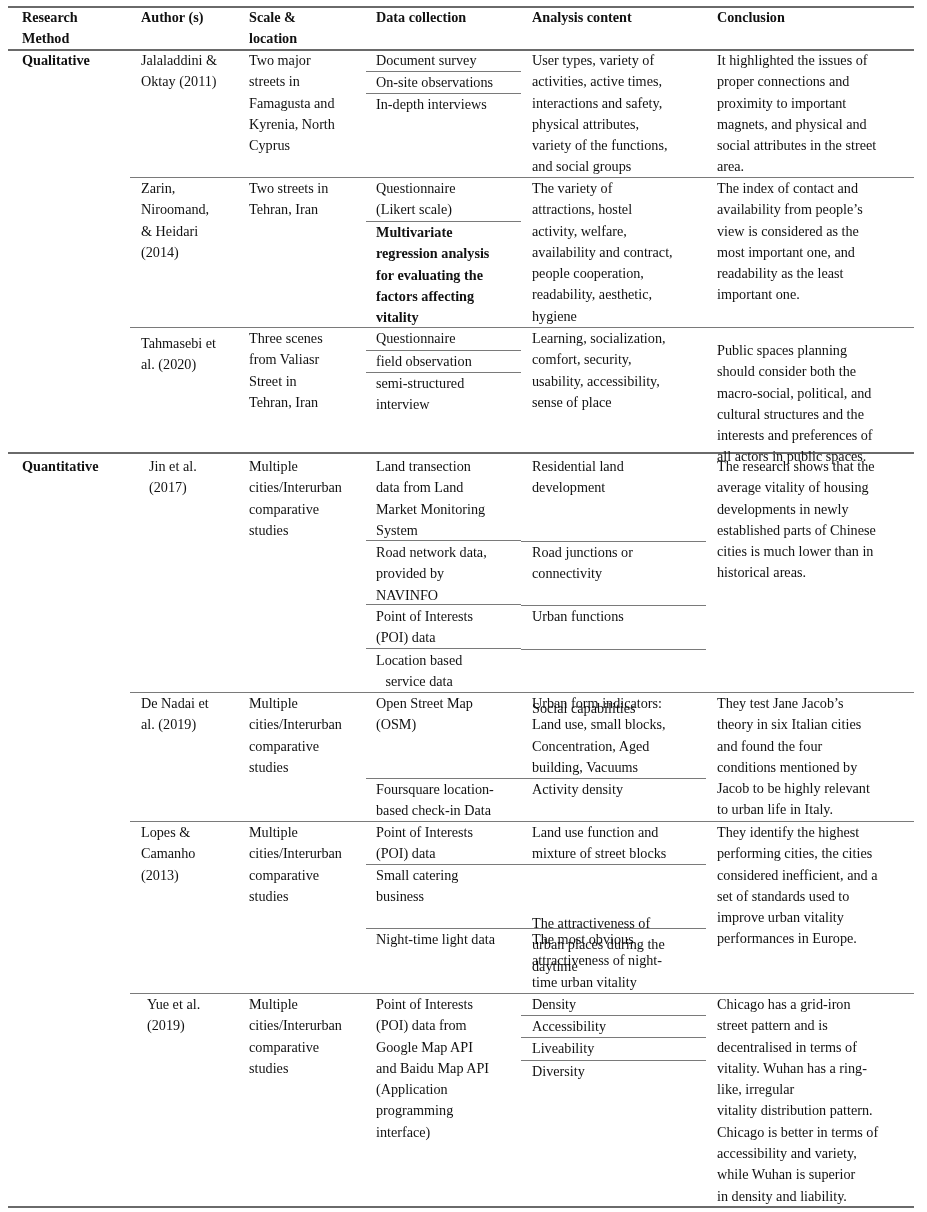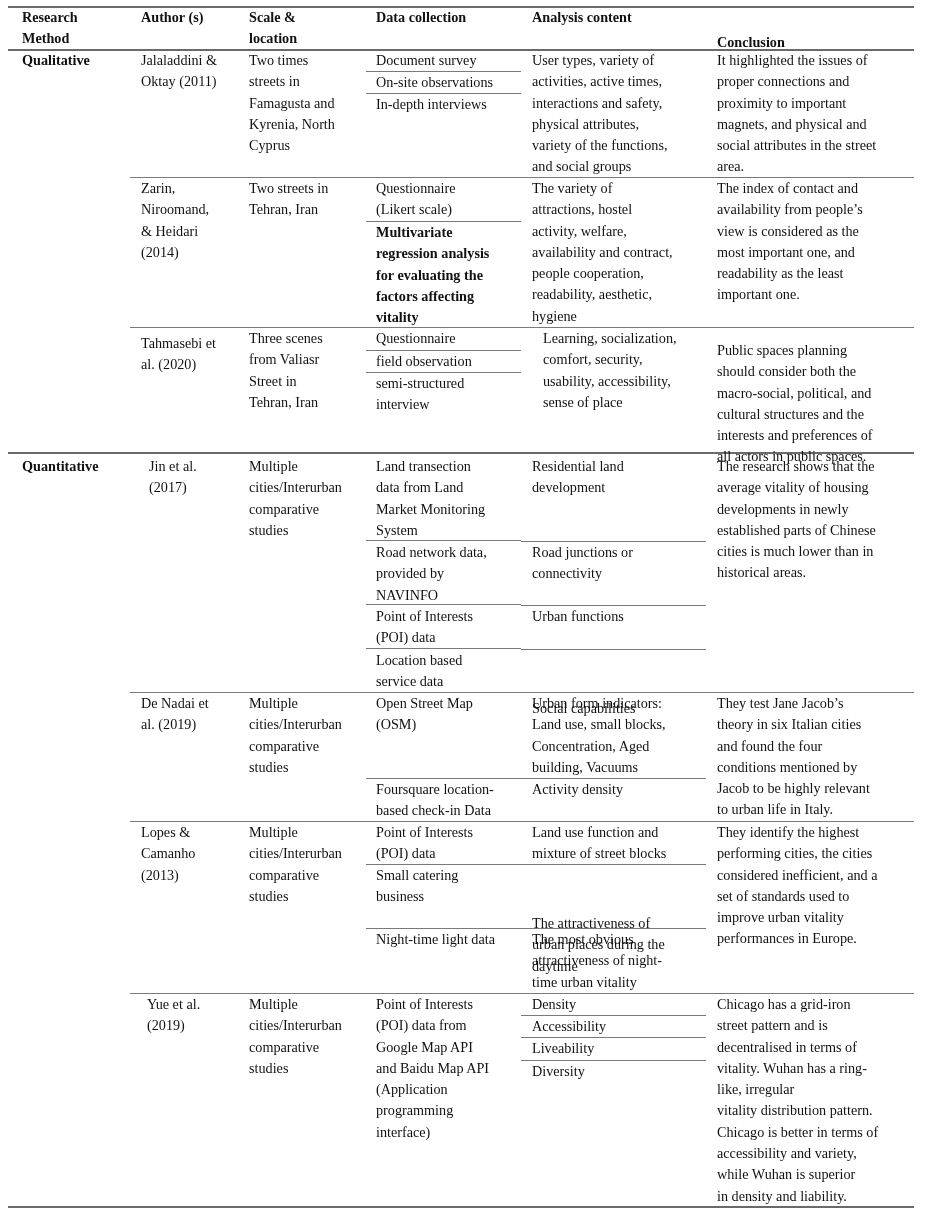--- a/index.html
+++ b/index.html
@@ -48,28 +48,28 @@
 <div class="hl" style="left:521px;top:1037px;width:185px;"></div>
 <div class="hl" style="left:521px;top:1060px;width:185px;"></div>
 
 <div class="txt hdr" style="left:22px;top:7px;">Research
 Method</div>
 <div class="txt hdr" style="left:141px;top:7px;">Author (s)</div>
 <div class="txt hdr" style="left:249px;top:7px;">Scale &amp;
 location</div>
 <div class="txt hdr" style="left:376px;top:7px;">Data collection</div>
 <div class="txt hdr" style="left:532px;top:7px;">Analysis content</div>
-<div class="txt hdr" style="left:717px;top:7px;margin-top:25px;">Conclusion</div>
+<div class="txt hdr" style="left:717px;top:7px;">Conclusion</div>
 
 <div class="txt bold" style="left:22px;top:50px;">Qualitative</div>
 
 <div>
   <div class="txt" style="left:141px;top:50px;">Jalaladdini &amp;
 Oktay (2011)</div>
-  <div class="txt" style="left:249px;top:50px;">Two times
+  <div class="txt" style="left:249px;top:50px;">Two major
 streets in
 Famagusta and
 Kyrenia, North
 Cyprus</div>
   <div class="txt" style="left:376px;top:50px;">Document survey</div>
   <div class="txt" style="left:376px;top:72px;">On-site observations</div>
   <div class="txt" style="left:376px;top:94px;">In-depth interviews</div>
   <div class="txt" style="left:532px;top:50px;">User types, variety of
 activities, active times,
 interactions and safety,
@@ -117,21 +117,21 @@
   <div class="txt" style="left:141px;top:333px;">Tahmasebi et
 al. (2020)</div>
   <div class="txt" style="left:249px;top:328px;">Three scenes
 from Valiasr
 Street in
 Tehran, Iran</div>
   <div class="txt" style="left:376px;top:328px;">Questionnaire</div>
   <div class="txt" style="left:376px;top:351px;">field observation</div>
   <div class="txt" style="left:376px;top:373px;">semi-structured
 interview</div>
-  <div class="txt" style="left:532px;top:328px;margin-left:11px;">Learning, socialization,
+  <div class="txt" style="left:532px;top:328px;">Learning, socialization,
 comfort, security,
 usability, accessibility,
 sense of place</div>
   <div class="txt" style="left:717px;top:340px;">Public spaces planning
 should consider both the
 macro-social, political, and
 cultural structures and the
 interests and preferences of
 all actors in public spaces.</div>
 </div>
@@ -147,21 +147,21 @@
 studies</div>
   <div class="txt" style="left:376px;top:456px;">Land transection
 data from Land
 Market Monitoring
 System</div>
   <div class="txt" style="left:376px;top:542px;">Road network data,
 provided by
 NAVINFO</div>
   <div class="txt" style="left:376px;top:606px;">Point of Interests
 (POI) data</div>
-  <div class="txt" style="left:376px;top:650px;">Location based
+  <div class="txt" style="left:376px;top:650px;text-align:center;">Location based
 service data</div>
   <div class="txt" style="left:532px;top:456px;">Residential land
 development</div>
   <div class="txt" style="left:532px;top:542px;">Road junctions or
 connectivity</div>
   <div class="txt" style="left:532px;top:606px;text-align:right;">Urban functions</div>
   <div class="txt" style="left:532px;top:650px;margin-top:48px;">Social capabilities</div>
   <div class="txt" style="left:717px;top:456px;">The research shows that the
 average vitality of housing
 developments in newly

